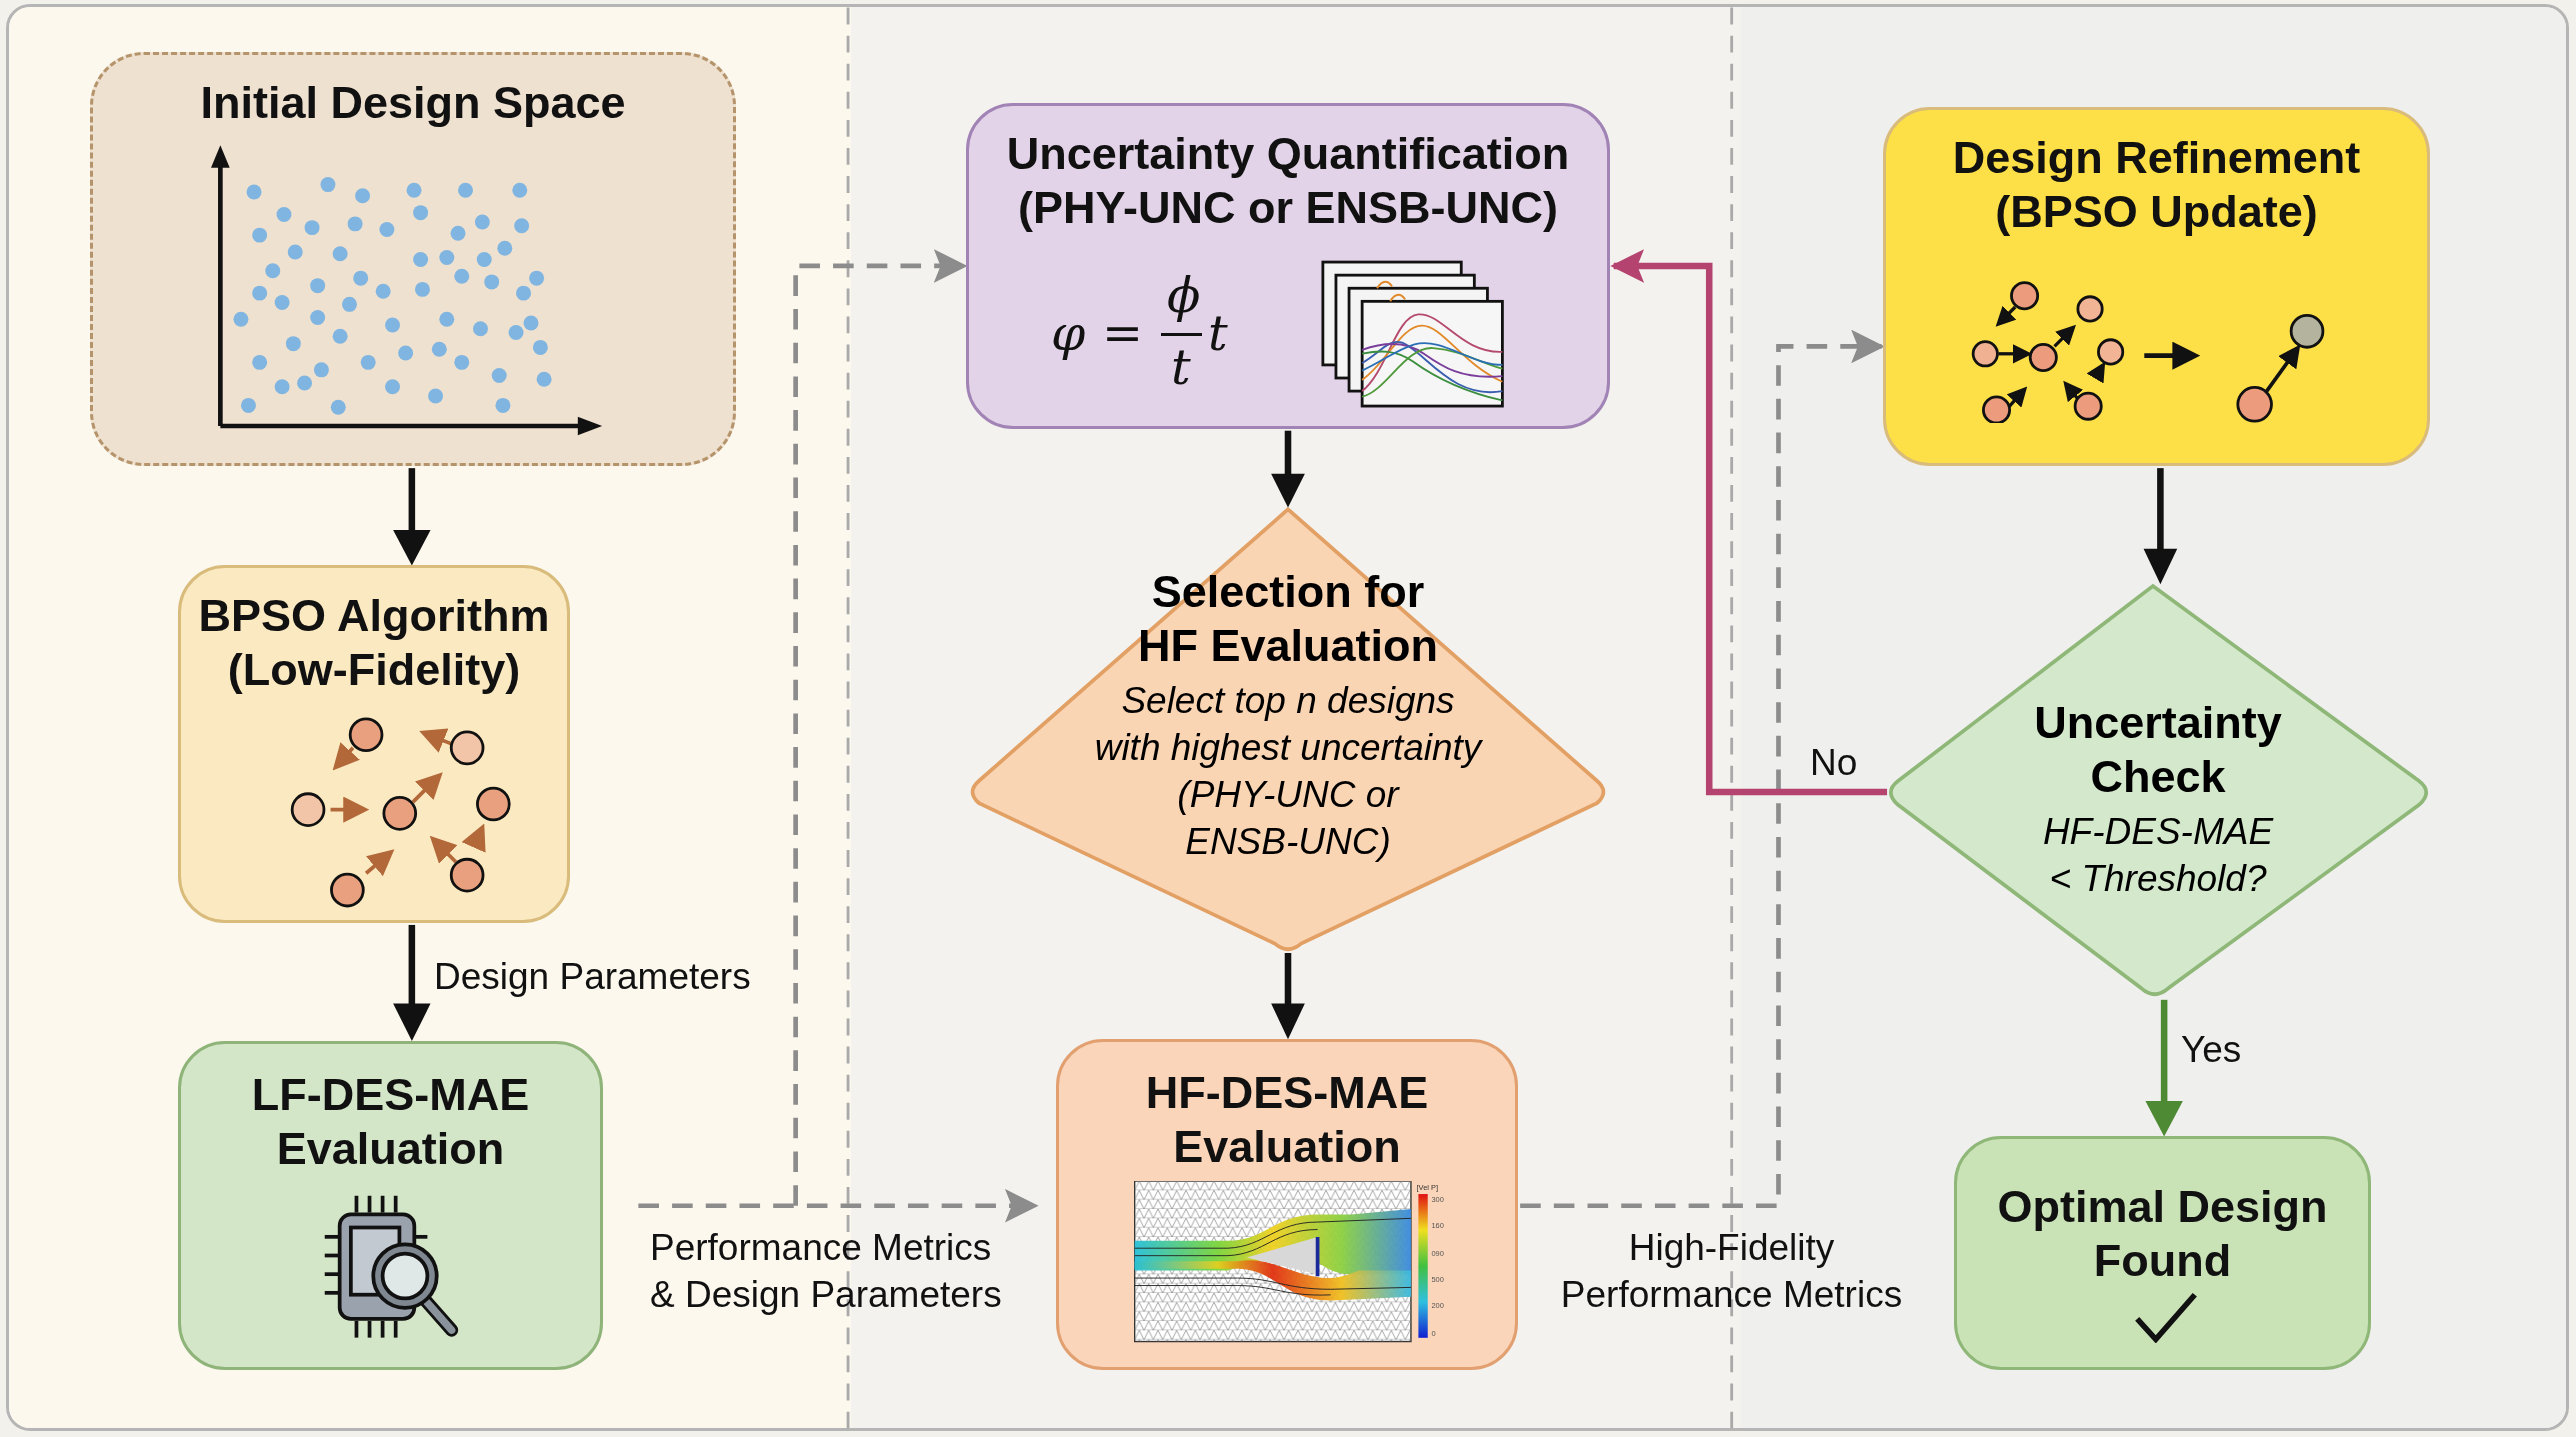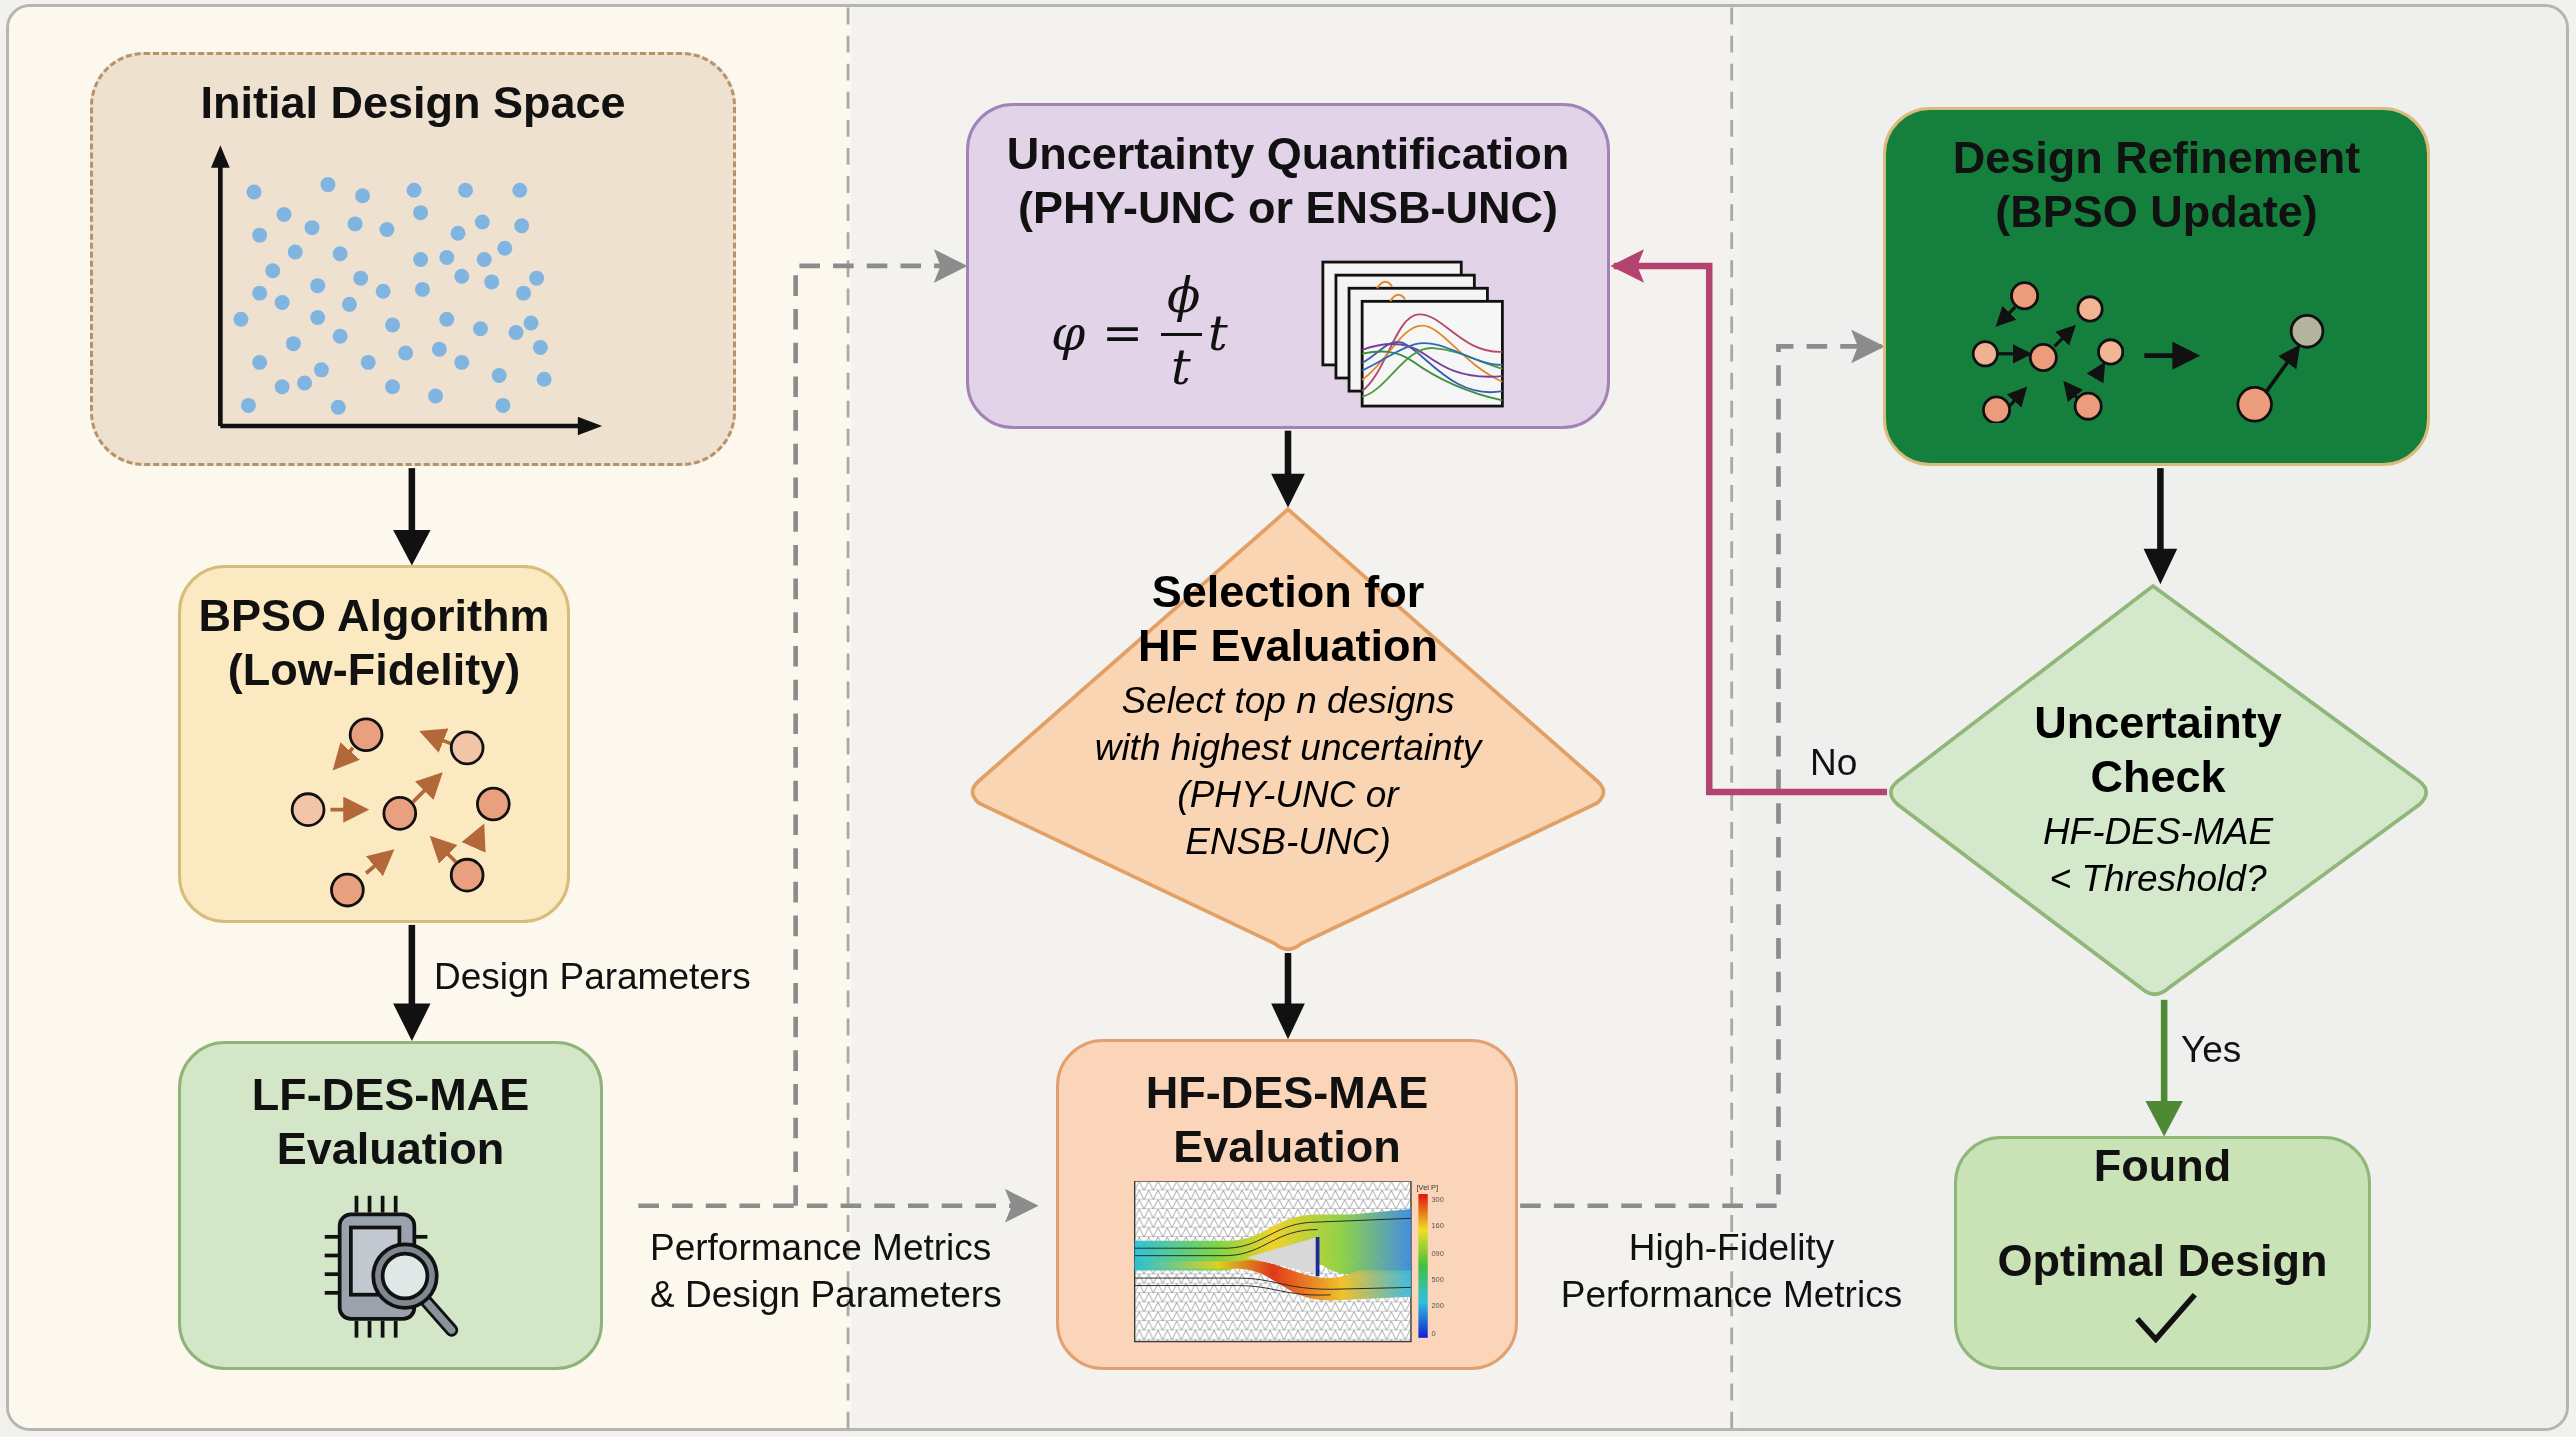--- a/index.html
+++ b/index.html
@@ -13,21 +13,21 @@
   .node { position:absolute; box-sizing:border-box; text-align:center; color:#111; }
   .title { font-weight:bold; font-size:45px; line-height:54px; }
   .ital { font-style:italic; font-size:37px; line-height:47px; }
   .lbl { position:absolute; font-size:37px; color:#111; line-height:47px; }
   .box { border-radius:47px; border:3.7px solid; }
   .n-init { left:90px; top:52px; width:646px; height:414px; background:#efe1d0; border:3.7px dashed #b6946b; border-radius:54px; }
   .n-bpso { left:178px; top:565px; width:392px; height:358px; background:#fbeac1; border-color:#d9bb7b; }
   .n-lf { left:178px; top:1041px; width:425px; height:329px; background:#d4e6c8; border-color:#8fb47a; }
   .n-uq { left:966px; top:103px; width:644px; height:326px; background:#e3d3e8; border-color:#a183b6; }
   .n-hf { left:1056px; top:1039px; width:462px; height:331px; background:#fad5b9; border-color:#e2a070; }
-  .n-ref { left:1883px; top:107px; width:547px; height:359px; background:#15803d; border-color:#d9bb7b; }
+  .n-ref { left:1883px; top:107px; width:547px; height:359px; background:#fde047; border-color:#d9bb7b; }
   .n-opt { left:1954px; top:1136px; width:417px; height:234px; background:#c9e2b6; border-color:#8eb778; }
   .diamond-wrap { position:absolute; }
   .diamond-text { position:absolute; left:0; right:0; text-align:center; }
 </style>
 </head>
 <body>
 
 <div class="frame">
   <div class="lane lane-1"></div>
   <div class="lane lane-2"></div>
@@ -361,19 +361,19 @@
     <div class="title">Check</div>
     <div class="ital" style="margin-top:3.7px;">HF-DES-MAE</div>
     <div class="ital">&lt; Threshold?</div>
   </div>
 </div>
 
 <div class="lbl" style="left:1810px;top:739px;">No</div>
 <div class="lbl" style="left:2181px;top:1026px;">Yes</div>
 
 <div class="node box n-opt">
+  <div class="title" style="margin-top:41px;">Optimal Design</div>
   <div class="title">Found</div>
-  <div class="title" style="margin-top:41px;">Optimal Design</div>
   <svg width="66" height="52" viewBox="0 0 70 56" style="position:absolute;left:176px;top:152px;">
     <path d="M4,30 L24,52 L66,4" fill="none" stroke="#111" stroke-width="6"></path>
   </svg>
 </div>
 
 
 </body></html>

